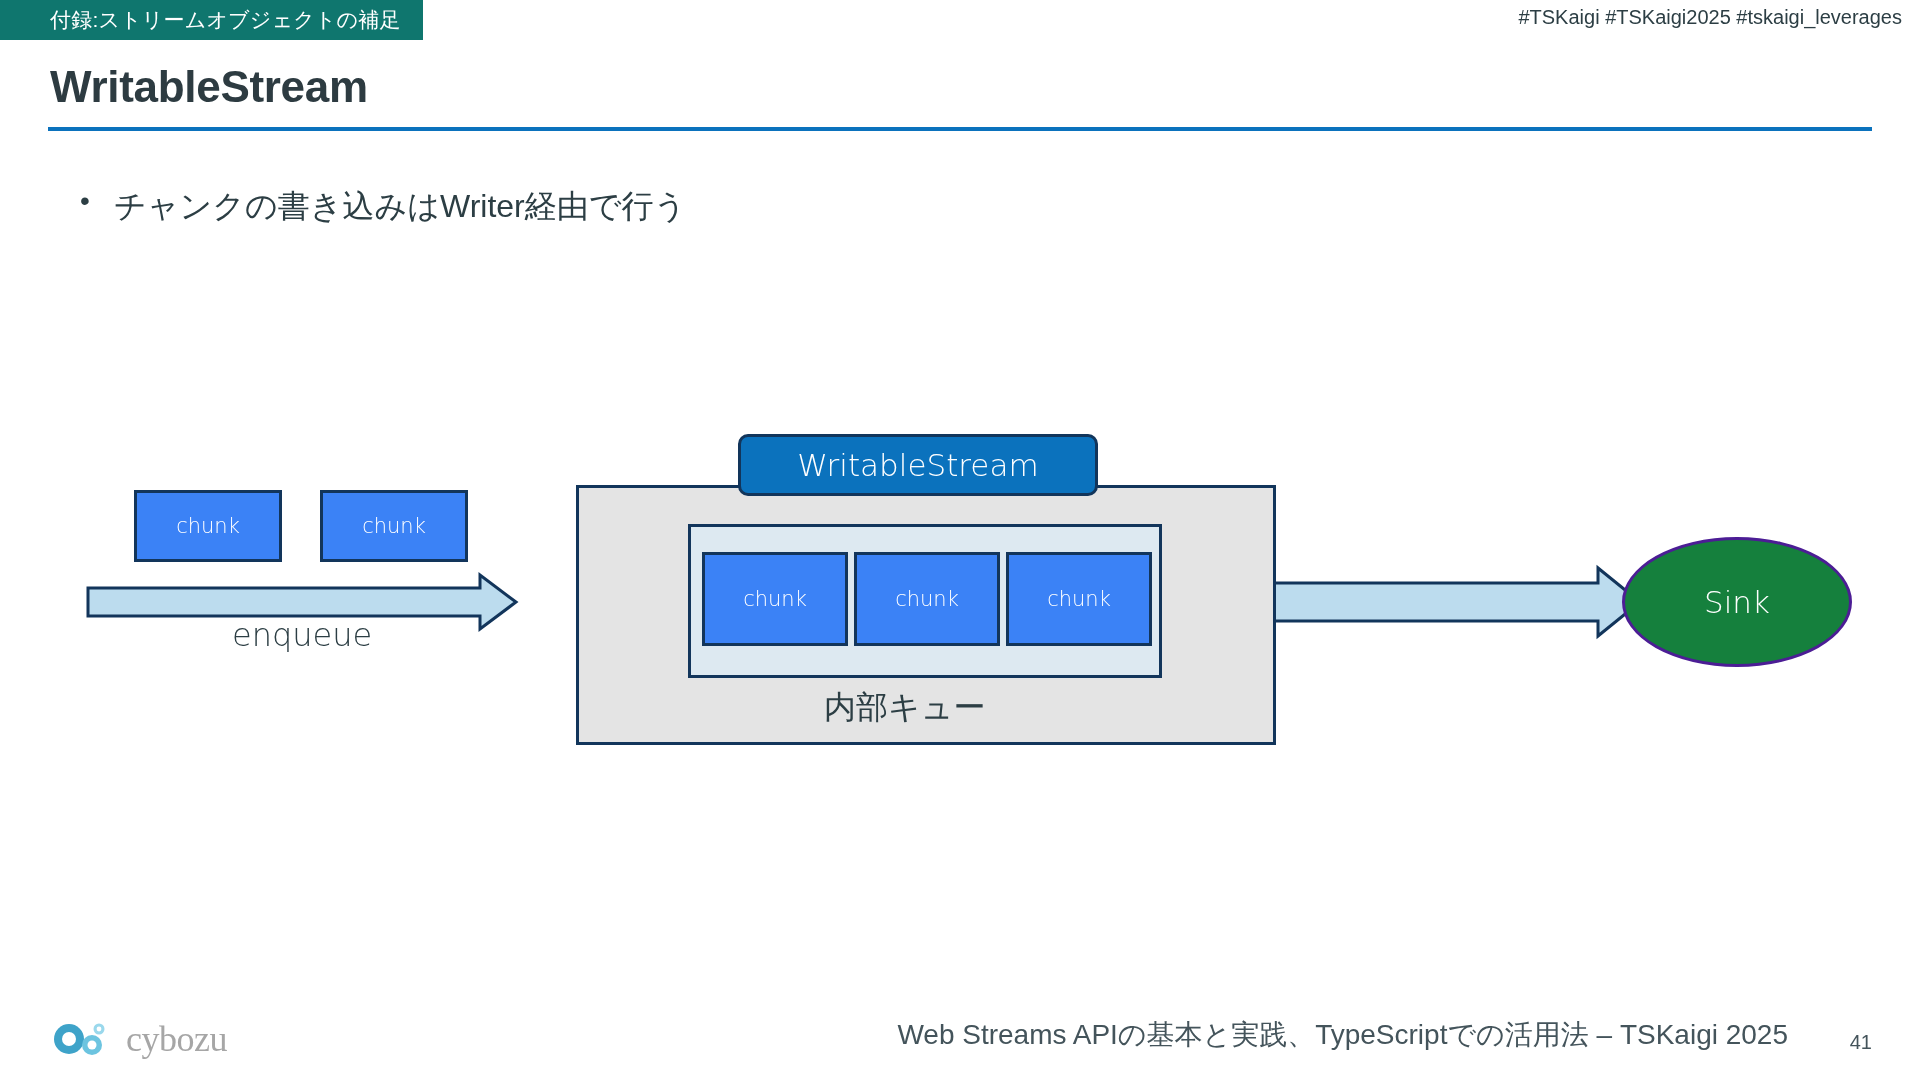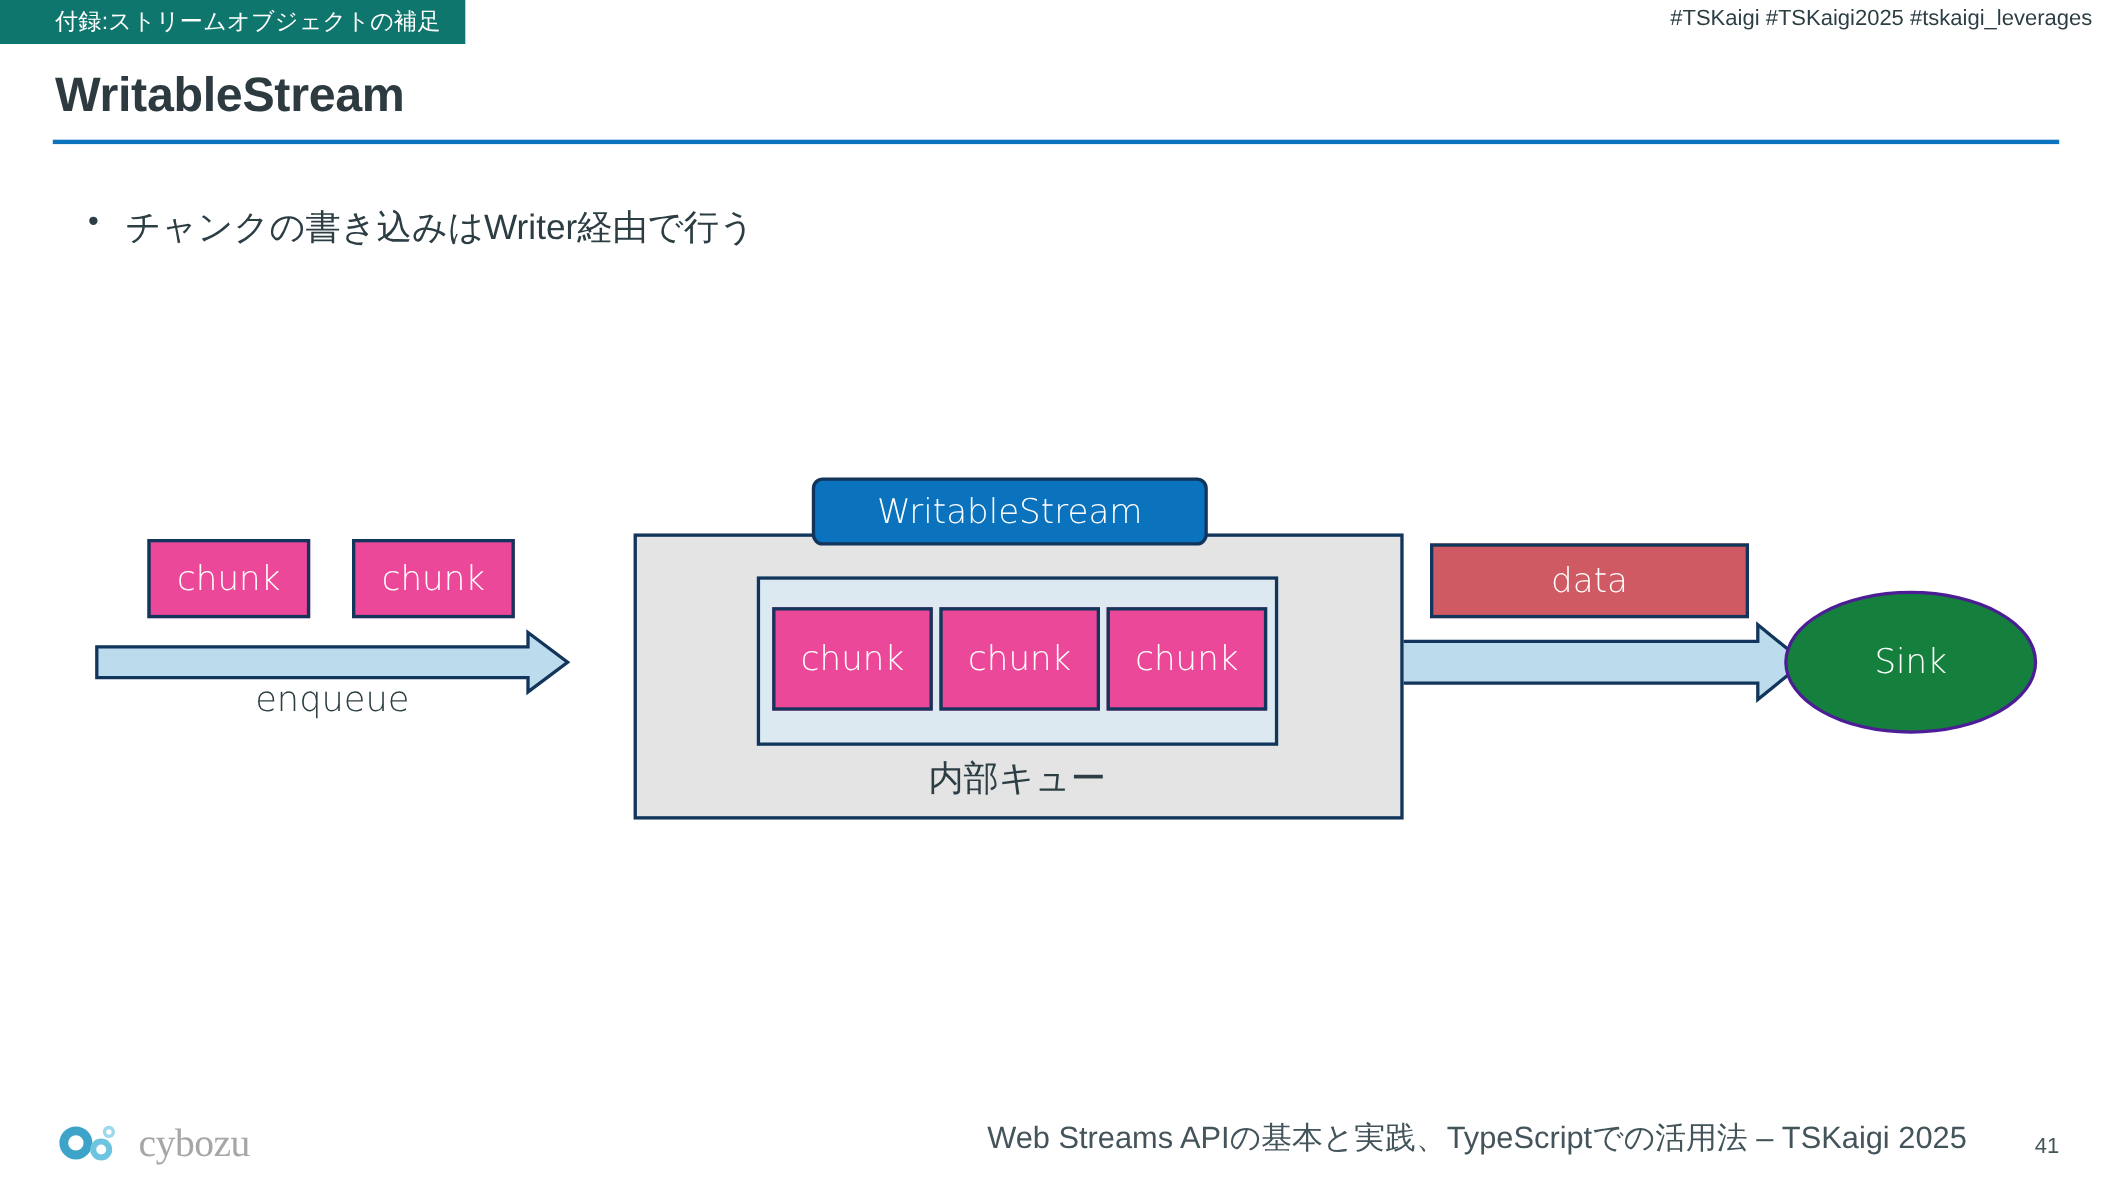--- a/index.html
+++ b/index.html
@@ -83,25 +83,25 @@
   .node {
     position: absolute;
     box-sizing: border-box;
     display: flex;
     align-items: center;
     justify-content: center;
     font-family: "DejaVu Sans", sans-serif;
     font-weight: 300;
   }
   .chunk-box {
-    background: #ec4899;
+    background: #3b82f6;
     border: 3px solid #123css;
     border: 3px solid #12355b;
     color: #ffffff;
-    font-size: 31px;
+    font-size: 21px;
   }
   .outer-container {
     background: #e4e4e4;
     border: 3px solid #12355b;
   }
   .queue-box {
     background: #dde9f1;
     border: 3px solid #12355b;
   }
   .writer-box {
@@ -197,31 +197,30 @@
   </svg>
 
   <div class="node outer-container" style="left:576px; top:485px; width:700px; height:260px;"></div>
 
   <div class="node queue-box" style="left:688px; top:524px; width:474px; height:154px;"></div>
 
   <div class="node chunk-box" style="left:702px; top:552px; width:146px; height:94px;">chunk</div>
   <div class="node chunk-box" style="left:854px; top:552px; width:146px; height:94px;">chunk</div>
   <div class="node chunk-box" style="left:1006px; top:552px; width:146px; height:94px;">chunk</div>
 
-  <div class="plain-label" style="left:824px; top:686px; font-size:32px;margin-left:20px;">内部キュー</div>
+  <div class="plain-label" style="left:824px; top:686px; font-size:32px;">内部キュー</div>
 
   <div class="node label-box" style="left:738px; top:434px; width:360px; height:62px;">WritableStream</div>
 
   <div class="node chunk-box" style="left:134px; top:490px; width:148px; height:72px;">chunk</div>
   <div class="node chunk-box" style="left:320px; top:490px; width:148px; height:72px;">chunk</div>
 
   <div class="plain-label" style="left:232px; top:616px; font-size:32px;">enqueue</div>
 
 
-  <div class="node data-box" style="left:1300px; top:494px; width:290px; height:68px;">data</div>
 
   <div class="node sink-circle" style="left:1622px; top:537px; width:230px; height:130px;">Sink</div>
 </div>
 
 <div class="logo">
   <svg width="58" height="36" viewBox="0 0 58 36">
     <circle cx="17" cy="18" r="15" fill="#3ea3c9"></circle>
     <circle cx="17" cy="18" r="7" fill="#ffffff"></circle>
     <circle cx="40" cy="24" r="10" fill="#6cc4e0"></circle>
     <circle cx="40" cy="24" r="4.5" fill="#ffffff"></circle>

